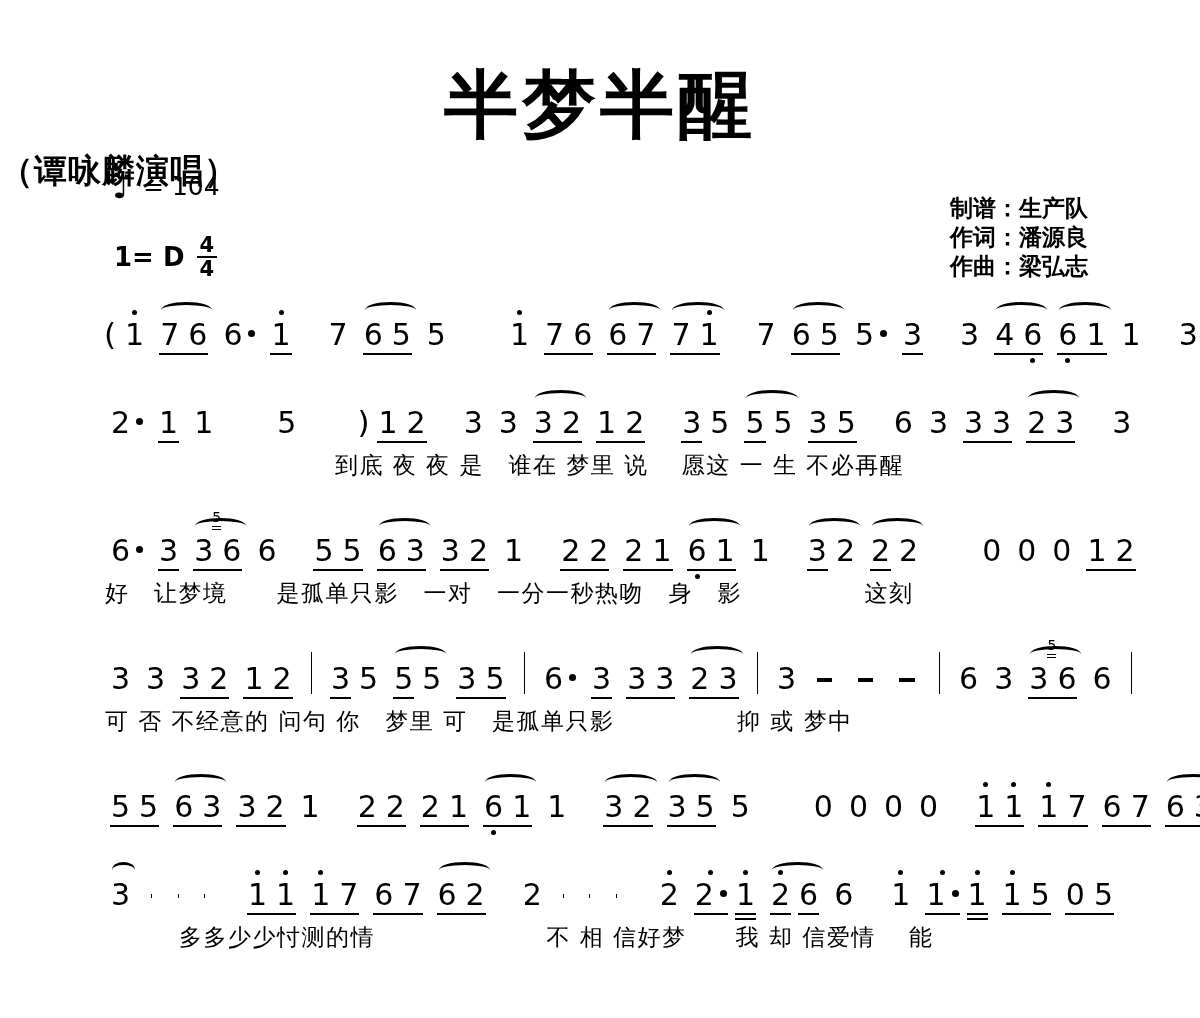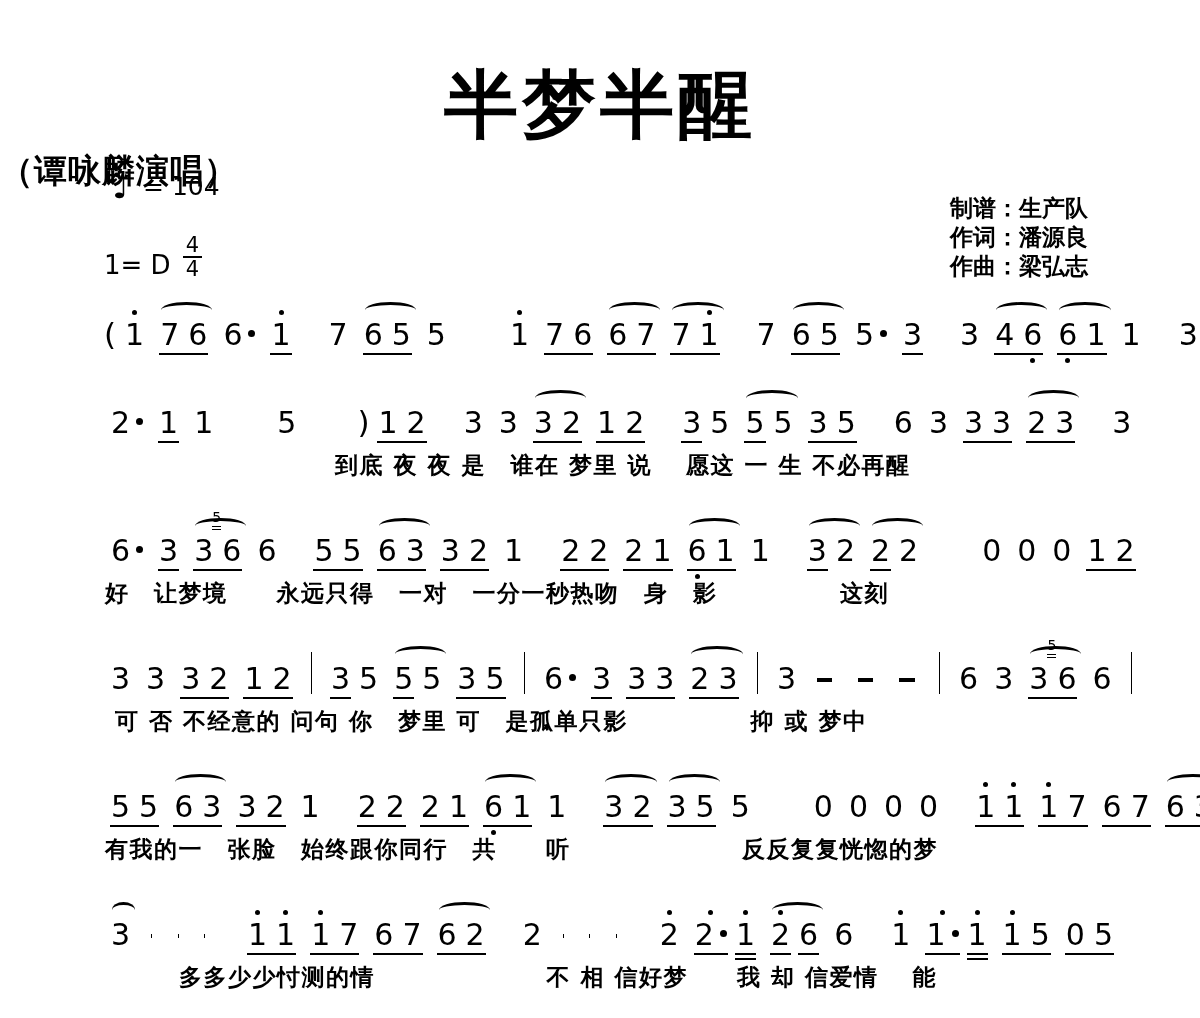--- a/index.html
+++ b/index.html
@@ -4,21 +4,21 @@
 <style>
   html,body{margin:0;padding:0;}
   body{
     width:1200px;height:1018px;background:#fff;color:#000;
     font-family:"DejaVu Sans",sans-serif;overflow:hidden;position:relative;
   }
   .title{text-align:center;font-size:74px;font-weight:bold;margin-top:64px;letter-spacing:4px;line-height:1.1;}
   .subtitle{text-align:left;font-size:33px;font-weight:bold;margin-top:4px;letter-spacing:1px;}
   .tempo{position:absolute;left:112px;top:168px;font-size:25px;font-weight:500;display:flex;align-items:center;}
   .tempo .sym{font-size:36px;margin-right:14px;line-height:1;}
-  .keysig{position:absolute;left:104px;top:234px;font-size:26px;font-weight:400;display:flex;align-items:flex-end;}
+  .keysig{position:absolute;left:114px;top:234px;font-size:26px;font-weight:700;display:flex;align-items:center;}
   .frac{display:inline-block;margin-left:12px;text-align:center;}
   .frac span{display:block;font-size:21px;line-height:1.05;padding:0 3px;}
   .frac .num{border-bottom:2px solid #000;}
   .credits{position:absolute;left:950px;top:194px;font-size:23px;font-weight:600;line-height:1.25;}
   .score{position:absolute;left:103px;top:286px;width:1040px;}
   .music-line{margin-bottom:24px;}
   .notes-row{display:flex;align-items:flex-end;padding-top:22px;font-size:30px;white-space:nowrap;}
   .group{position:relative;display:inline-flex;align-items:flex-end;gap:9px;margin:0 8px;}
   .note{position:relative;line-height:1;display:inline-block;}
   .gline{position:absolute;left:-1px;right:-1px;bottom:-5px;height:2.5px;background:#000;}
@@ -26,21 +26,21 @@
   .uline.l2{bottom:-10px;}
   .slur{position:absolute;top:-18px;left:1px;right:-5px;height:13px;
         border-top:3px solid #000;border-radius:100% 100% 0 0;}
   .dot-hi{position:absolute;top:-10px;left:50%;margin-left:-2.5px;width:5px;height:5px;background:#000;border-radius:50%;}
   .dot-lo{position:absolute;bottom:-13px;left:50%;margin-left:-2.5px;width:5px;height:5px;background:#000;border-radius:50%;}
   .aug{display:inline-block;width:7px;height:7px;background:#000;border-radius:50%;margin-left:6px;vertical-align:middle;margin-bottom:6px;}
   .grace{position:absolute;top:-26px;left:-10px;font-size:14px;line-height:1.1;border-bottom:4px double #000;padding-bottom:1px;}
   .bar{display:inline-block;width:2.5px;height:42px;background:#000;margin:0 11px;align-self:center;}
   .dash{display:inline-block;width:27px;height:4.5px;background:#000;margin:0 13px;align-self:flex-end;margin-bottom:12px;}
   .paren{font-size:31px;align-self:flex-end;margin:0 1px;line-height:1;}
-  .lyrics-row{display:block;font-size:23px;font-weight:700;margin-top:12px;height:28px;white-space:nowrap;letter-spacing:1.5px;}
+  .lyrics-row{display:block;font-size:23px;font-weight:400;margin-top:12px;height:28px;white-space:nowrap;letter-spacing:1.5px;}
 </style>
 </head>
 <body>
 
 <div class="title">半梦半醒</div>
 <div class="subtitle">（谭咏麟演唱）</div>
 
 <div class="tempo">
   <span class="sym">♩</span>
   <span>=  104</span>
@@ -321,21 +321,21 @@
         <span class="group">
           <span class="note">0</span>
         </span>
         <span class="group">
           <span class="gline"></span>
           <span class="note">1</span>
           <span class="note">2</span>
         </span>
         <span class="bar"></span>
       </span>
-      <span class="lyrics-row" style="margin-left: 2px;">好　让梦境　　永远只得　一对　一分一秒热吻　身　影　　　　　这刻</span>
+      <span class="lyrics-row" style="margin-left: 2px;">好　让梦境　　是孤单只影　一对　一分一秒热吻　身　影　　　　　这刻</span>
     </div>
     <div class="music-line">
       <span class="notes-row">
         <span class="group">
           <span class="note">3</span>
         </span>
         <span class="group">
           <span class="note">3</span>
         </span>
         <span class="group">
@@ -399,21 +399,21 @@
           <span class="gline"></span>
           <span class="slur"></span>
           <span class="note">3</span>
           <span class="note">6<span class="grace">5</span></span>
         </span>
         <span class="group">
           <span class="note">6</span>
         </span>
         <span class="bar"></span>
       </span>
-      <span class="lyrics-row" style="margin-left: 12px;">可 否 不经意的 问句 你　梦里 可　是孤单只影　　　　　抑 或 梦中</span>
+      <span class="lyrics-row" style="margin-left: 2px;">可 否 不经意的 问句 你　梦里 可　是孤单只影　　　　　抑 或 梦中</span>
     </div>
     <div class="music-line">
       <span class="notes-row">
         <span class="group">
           <span class="gline"></span>
           <span class="note">5</span>
           <span class="note">5</span>
         </span>
         <span class="group">
           <span class="gline"></span>
@@ -496,21 +496,20 @@
           <span class="note">7</span>
         </span>
         <span class="group">
           <span class="gline"></span>
           <span class="slur"></span>
           <span class="note">6</span>
           <span class="note">3</span>
         </span>
         <span class="bar"></span>
       </span>
-      <span class="lyrics-row" style="margin-left: 2px;">有我的一　张脸　始终跟你同行　共　　听　　　　　　　反反复复恍惚的梦</span>
     </div>
     <div class="music-line">
       <span class="notes-row">
         <span class="group">
           <span class="slur"></span>
           <span class="note">3</span>
         </span>
         <span class="dash"></span>
         <span class="dash"></span>
         <span class="dash"></span>

